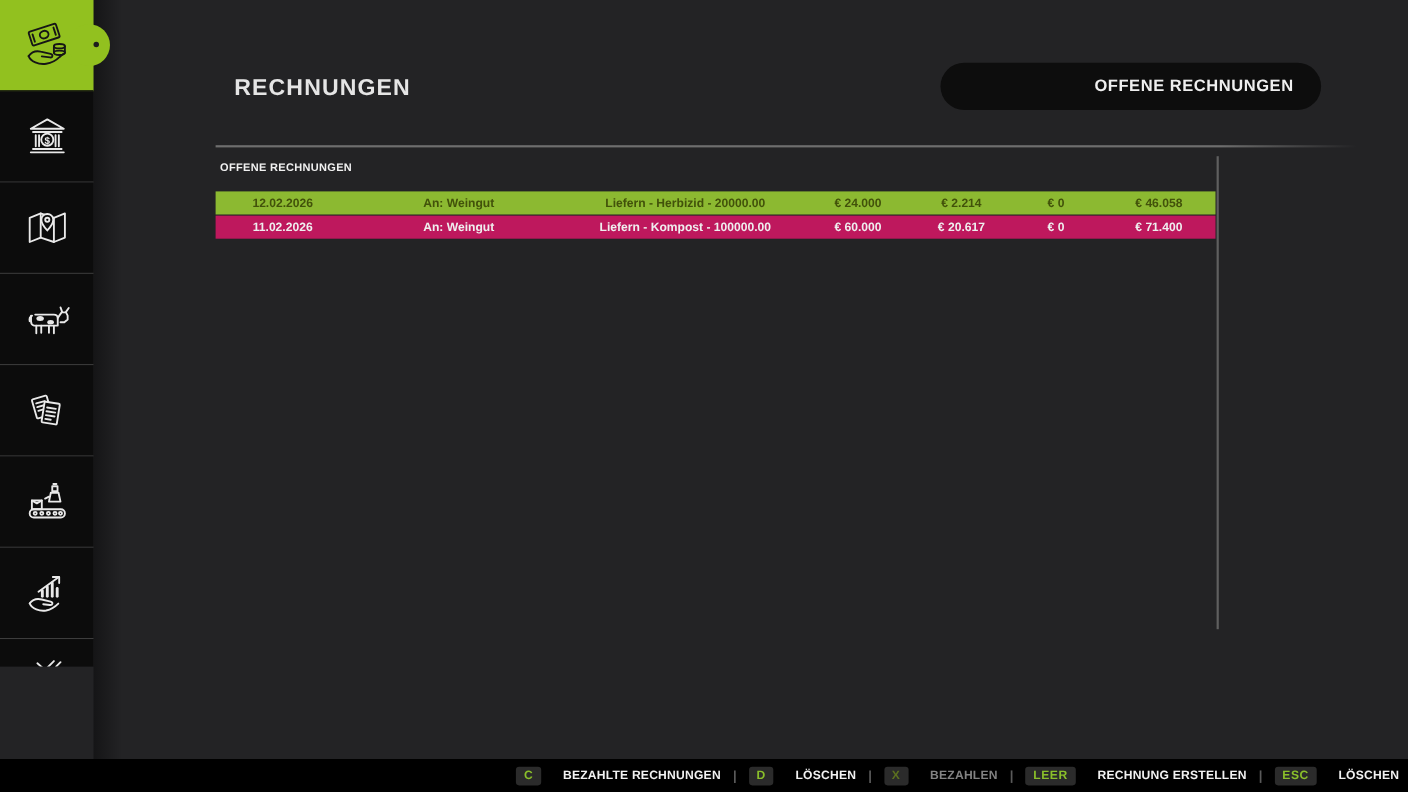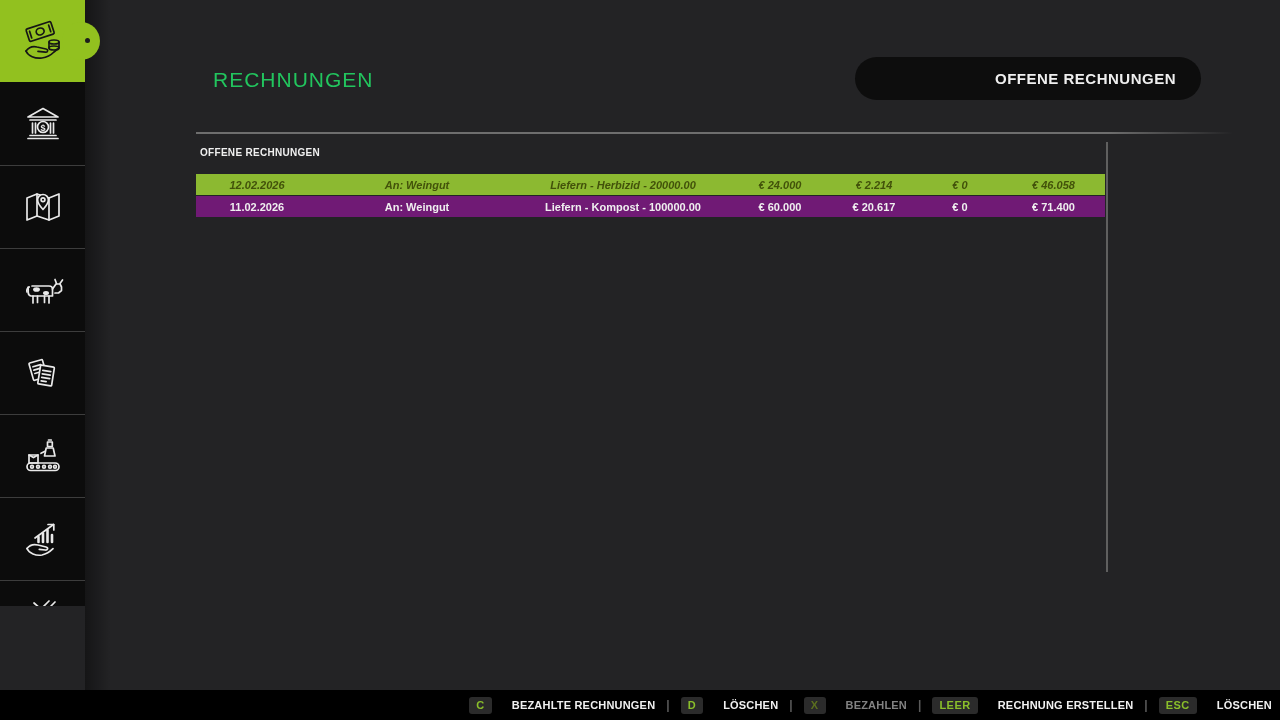--- a/index.html
+++ b/index.html
@@ -33,21 +33,21 @@
 
   
   .content{position:absolute;left:85px;top:0;width:1195px;height:690px;}
   .content::before{
     content:"";position:absolute;left:0;top:0;width:26px;height:690px;
     background:linear-gradient(90deg,rgba(0,0,0,.40),rgba(0,0,0,0));
     pointer-events:none;
   }
   .page-title{
     position:absolute;left:128px;top:68px;
-    font-size:21px;font-weight:normal;color:#22c55e;letter-spacing:1px;
+    font-size:21px;font-weight:bold;color:#e5e5e5;letter-spacing:1px;
   }
   .filter-pill{
     position:absolute;right:79px;top:57px;width:346px;height:43px;
     background:#0d0d0d;border:none;border-radius:22px;
     color:#efefef;font-size:15px;font-weight:bold;letter-spacing:.5px;
     text-align:right;padding:0 25px 0 0;cursor:pointer;
     font-family:"Liberation Sans",sans-serif;
   }
 
   
@@ -66,22 +66,22 @@
   }
   .rows{position:absolute;left:111px;top:174px;width:909px;}
   .trow{
     height:21px;margin-bottom:1px;align-items:center;cursor:pointer;
   }
   .trow .td{
     text-align:center;font-size:11px;font-weight:bold;color:#efefef;
     white-space:nowrap;overflow:hidden;
   }
   .trow.selected{background:#8cb931;}
-  .trow.selected .td{color:#42520a;font-style:italic;}
-  .trow.normal{background:#701a75;}
+  .trow.selected .td{color:#42520a;}
+  .trow.normal{background:#be185d;}
   .vscroll{
     position:absolute;left:1021px;top:142px;width:2px;height:430px;
     background:#5f5f5f;cursor:pointer;
   }
 
   
   .footer{
     position:absolute;left:0;bottom:0;width:1280px;height:30px;background:#000;
     display:flex;align-items:center;justify-content:flex-end;
     padding-right:8px;box-sizing:border-box;z-index:10;

